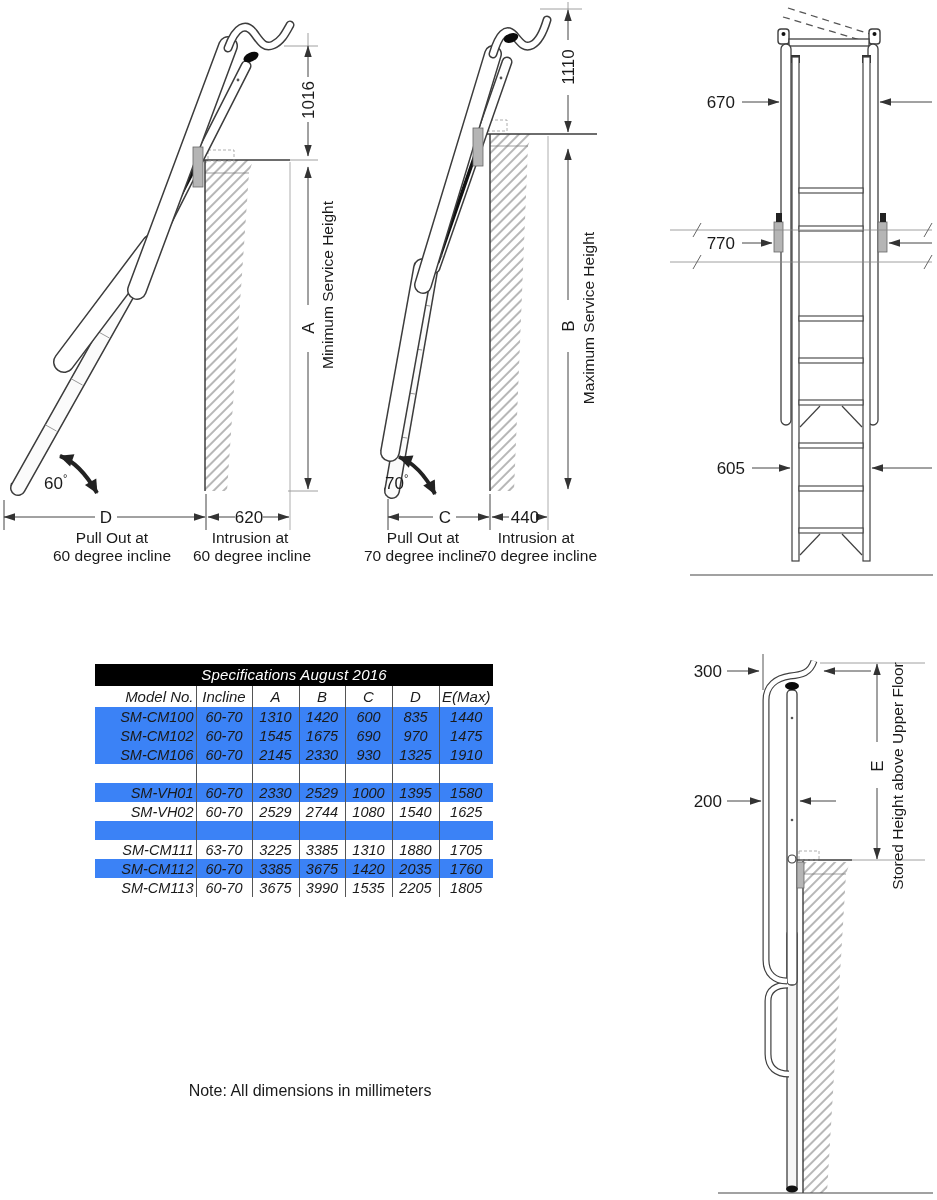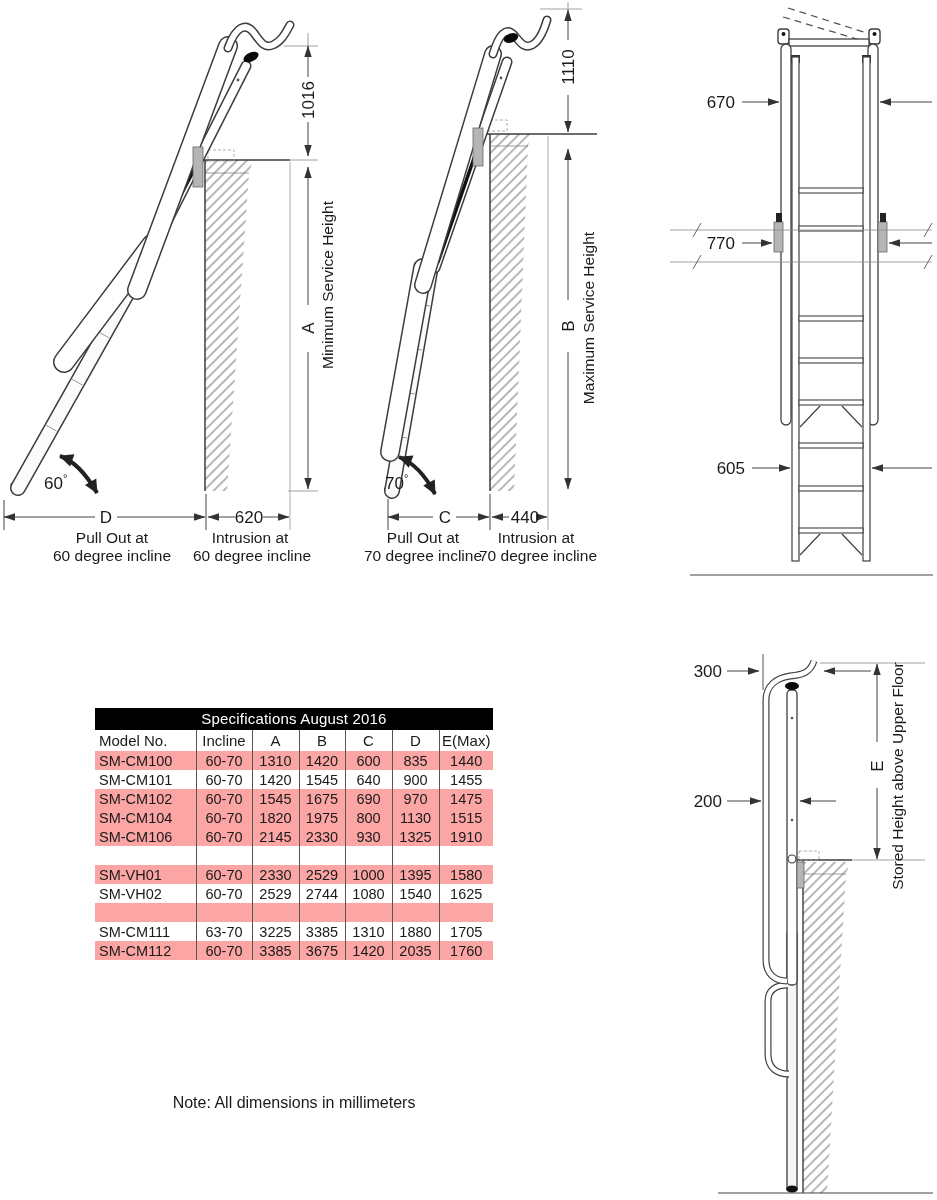--- a/index.html
+++ b/index.html
@@ -6,34 +6,34 @@
   .page { position:relative; width:937px; height:1200px; background:#fff; overflow:hidden;
           font-family:"Liberation Sans", sans-serif; color:#1a1a1a; }
   svg.diag { position:absolute; overflow:visible; }
   svg text { font-family:"Liberation Sans", sans-serif; fill:#1a1a1a; }
   .dimnum { font-size:17px; }
   .dimletter { font-size:17px; }
   .caption { font-size:15.5px; }
   .rotlabel { font-size:15.5px; }
 
   
-  .spec-table { position:absolute; left:95px; top:708px; width:398px; }
+  .spec-table { position:absolute; left:95px; top:664px; width:398px;font-style:italic; }
   .spec-title { background:#000; color:#fff; font-size:15px; height:22px; line-height:22px;
                 text-align:center; letter-spacing:.2px; }
   .spec-table table { border-collapse:collapse; table-layout:fixed; width:398px;
                       font-size:14.5px; }
   .spec-table th, .spec-table td { border-right:1px solid #555; padding:0 2px; height:19px;
                                    text-align:center; font-weight:normal; white-space:nowrap;
                                    overflow:hidden; }
   .spec-table th:last-child, .spec-table td:last-child { border-right:none; }
   .spec-table thead th { font-size:15px; height:21px; }
-  .spec-table th.c-model, .spec-table td.model { text-align:left; padding-left:4px; }
-  .spec-table tr.shaded { background:#fca5a5; }
-  .note { position:absolute; left:95px; top:1082px; width:398px; text-align:center;
-          font-size:16px;margin-top:12px; }
+  .spec-table th.c-model, .spec-table td.model { text-align:right; padding-left:4px; }
+  .spec-table tr.shaded { background:#3b82f6; }
+  .note { position:absolute; left:111px; top:1082px; width:398px; text-align:center;
+          font-size:16px; }
 </style>
 </head>
 <body>
 
 <div class="page">
 
   <svg class="diag" style="left:0;top:0" width="340" height="580" viewBox="0 0 340 580">
     <defs>
       <pattern id="hatch" patternUnits="userSpaceOnUse" width="7" height="7" patternTransform="rotate(45)">
         <line x1="1" y1="0" x2="1" y2="7" stroke="#707070" stroke-width="1"></line>
@@ -341,46 +341,28 @@
       <tbody id="spec-body">
           <tr class="shaded">
             <td class="model">SM-CM100</td>
             <td>60-70</td>
             <td>1310</td>
             <td>1420</td>
             <td>600</td>
             <td>835</td>
             <td>1440</td>
           </tr>
-          <tr>
-            <td class="model">SM-CM101</td>
-            <td>60-70</td>
-            <td>1420</td>
-            <td>1545</td>
-            <td>640</td>
-            <td>900</td>
-            <td>1455</td>
-          </tr>
           <tr class="shaded">
             <td class="model">SM-CM102</td>
             <td>60-70</td>
             <td>1545</td>
             <td>1675</td>
             <td>690</td>
             <td>970</td>
             <td>1475</td>
-          </tr>
-          <tr class="shaded">
-            <td class="model">SM-CM104</td>
-            <td>60-70</td>
-            <td>1820</td>
-            <td>1975</td>
-            <td>800</td>
-            <td>1130</td>
-            <td>1515</td>
           </tr>
           <tr class="shaded">
             <td class="model">SM-CM106</td>
             <td>60-70</td>
             <td>2145</td>
             <td>2330</td>
             <td>930</td>
             <td>1325</td>
             <td>1910</td>
           </tr>
@@ -431,19 +413,28 @@
           </tr>
           <tr class="shaded">
             <td class="model">SM-CM112</td>
             <td>60-70</td>
             <td>3385</td>
             <td>3675</td>
             <td>1420</td>
             <td>2035</td>
             <td>1760</td>
           </tr>
+          <tr>
+            <td class="model">SM-CM113</td>
+            <td>60-70</td>
+            <td>3675</td>
+            <td>3990</td>
+            <td>1535</td>
+            <td>2205</td>
+            <td>1805</td>
+          </tr>
         </tbody>
     </table>
   </div>
 
   <div class="note">Note: All dimensions in millimeters</div>
 
 </div>
 
 </body></html>

